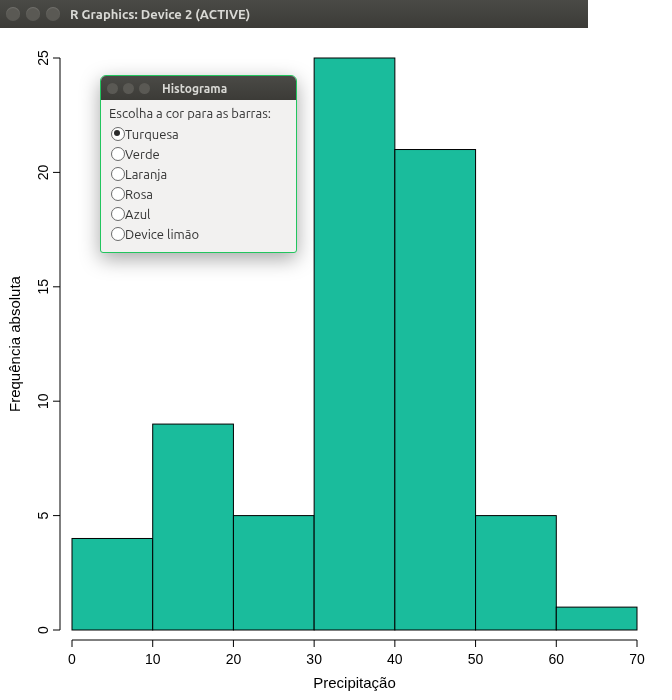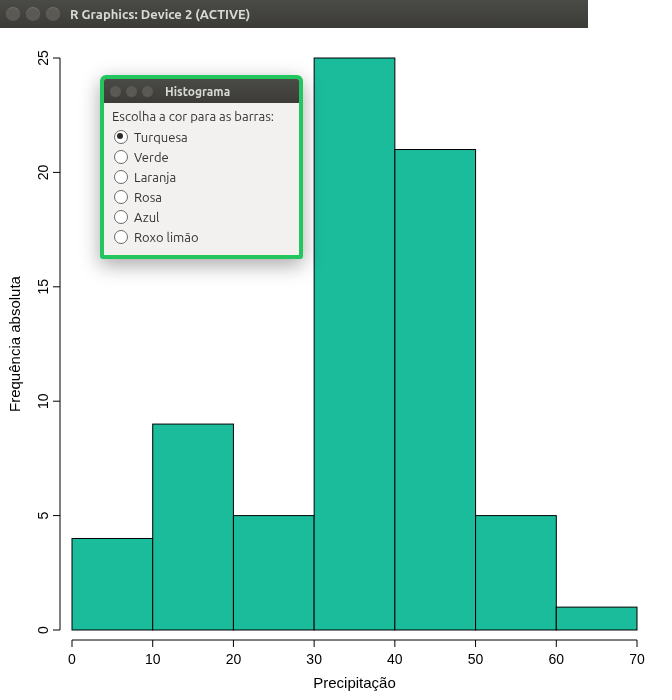--- a/index.html
+++ b/index.html
@@ -72,21 +72,21 @@
     stroke: #000;
     stroke-width: 1;
   }
   
   .dialog {
     position: absolute;
     top: 75px;
     left: 100px;
     width: 195px;
     background: #f2f1f0;
-    border: 4px solid #22c55e;
+    border: 1px solid #22c55e;
     border-radius: 6px 6px 3px 3px;
     box-shadow: 0 6px 20px rgba(0,0,0,0.35);
     overflow: hidden;
     font-size: 13px;
     color: #333;
   }
   .dialog-titlebar {
     height: 24px;
     background: linear-gradient(#4a4a46, #3c3b37);
     display: flex;
@@ -111,21 +111,21 @@
   .dialog-body {
     padding: 6px 8px 8px 8px;
   }
   .dialog-prompt {
     margin: 0 0 4px 0;
     color: #333;
   }
   .opt {
     display: flex;
     align-items: center;
-    gap: 6px;
+    gap: 0;
     padding: 3px 2px;
   }
   .radio {
     width: 12px;
     height: 12px;
     border-radius: 50%;
     border: 1px solid #6a6a6a;
     background: #fff;
     position: relative;
     flex: 0 0 auto;
@@ -223,18 +223,18 @@
           <div class="opt">
             <div class="radio"></div>
             <span>Rosa</span>
           </div>
           <div class="opt">
             <div class="radio"></div>
             <span>Azul</span>
           </div>
           <div class="opt">
             <div class="radio"></div>
-            <span>Roxo limão</span>
+            <span>Device limão</span>
           </div>
         </div>
     </div>
   </div>
 </div>
 
 </body></html>

